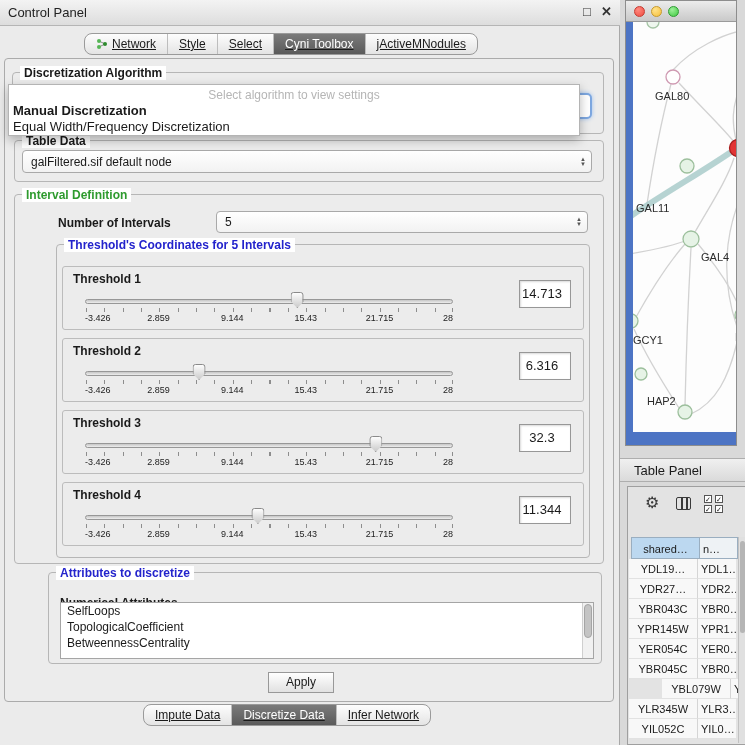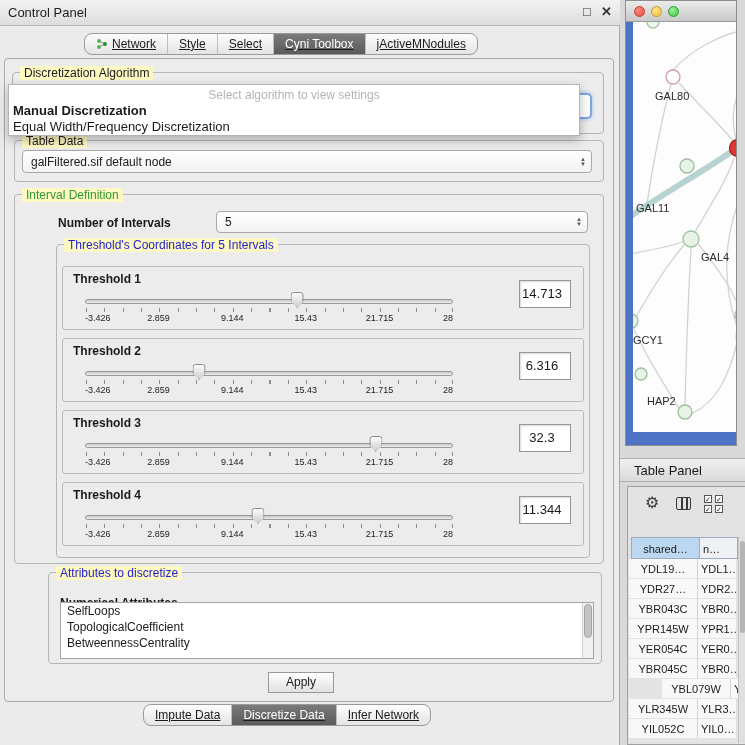--- a/index.html
+++ b/index.html
@@ -14,21 +14,21 @@
 
   
   .seg-bar { position:absolute; display:flex; border:1px solid #9a9a9a; border-radius:8px; overflow:hidden; background:linear-gradient(#fdfdfd,#e4e4e4);text-decoration:underline; }
   .seg { padding:3px 11px; font-size:12px; border-left:1px solid #bdbdbd; display:flex; align-items:center; gap:4px; white-space:nowrap; cursor:default; }
   .seg:first-child { border-left:none; }
   .seg.selected { background:linear-gradient(#7b7b7b,#5a5a5a); color:#fff; }
 
   #main-panel { position:absolute; left:4px; top:58px; width:610px; height:644px; border:1px solid #ababab; border-radius:4px; background:#ececec; }
 
   .group { position:absolute; border:1px solid #b6b6b6; border-radius:4px; }
-  .group-title { position:absolute; font-size:12px; background:#fef9c3; padding:0 4px; white-space:nowrap; }
+  .group-title { position:absolute; font-size:12px; background:#ffffff; padding:0 4px; white-space:nowrap;font-weight:bold; }
   .t-green { color:#2e9b2e; }
   .t-blue { color:#2323cc; }
 
   .combo { position:absolute; background:linear-gradient(#ffffff,#f2f2f2); border:1px solid #a9a9a9; border-radius:4px; font-size:12px; display:flex; align-items:center; padding:0 22px 0 8px; }
   .combo .stepper { position:absolute; right:5px; top:0; bottom:0; display:flex; flex-direction:column; justify-content:center; line-height:5px; font-size:6px; color:#555; }
 
   #hidden-combo { position:absolute; left:20px; top:93px; width:572px; height:26px; background:#fff; border:2px solid #7da7e0; border-radius:5px; box-shadow:0 0 4px #9cc0ef; z-index:1; }
 
   #algo-dropdown { position:absolute; left:8px; top:84px; width:572px; height:52px; background:#ffffff; border:1px solid #b4b4b4; box-shadow:0 4px 10px rgba(0,0,0,.28); z-index:20; }
   #algo-prompt { position:absolute; top:3px; left:0; width:100%; text-align:center; font-size:12px; color:#b5b5b5; }

